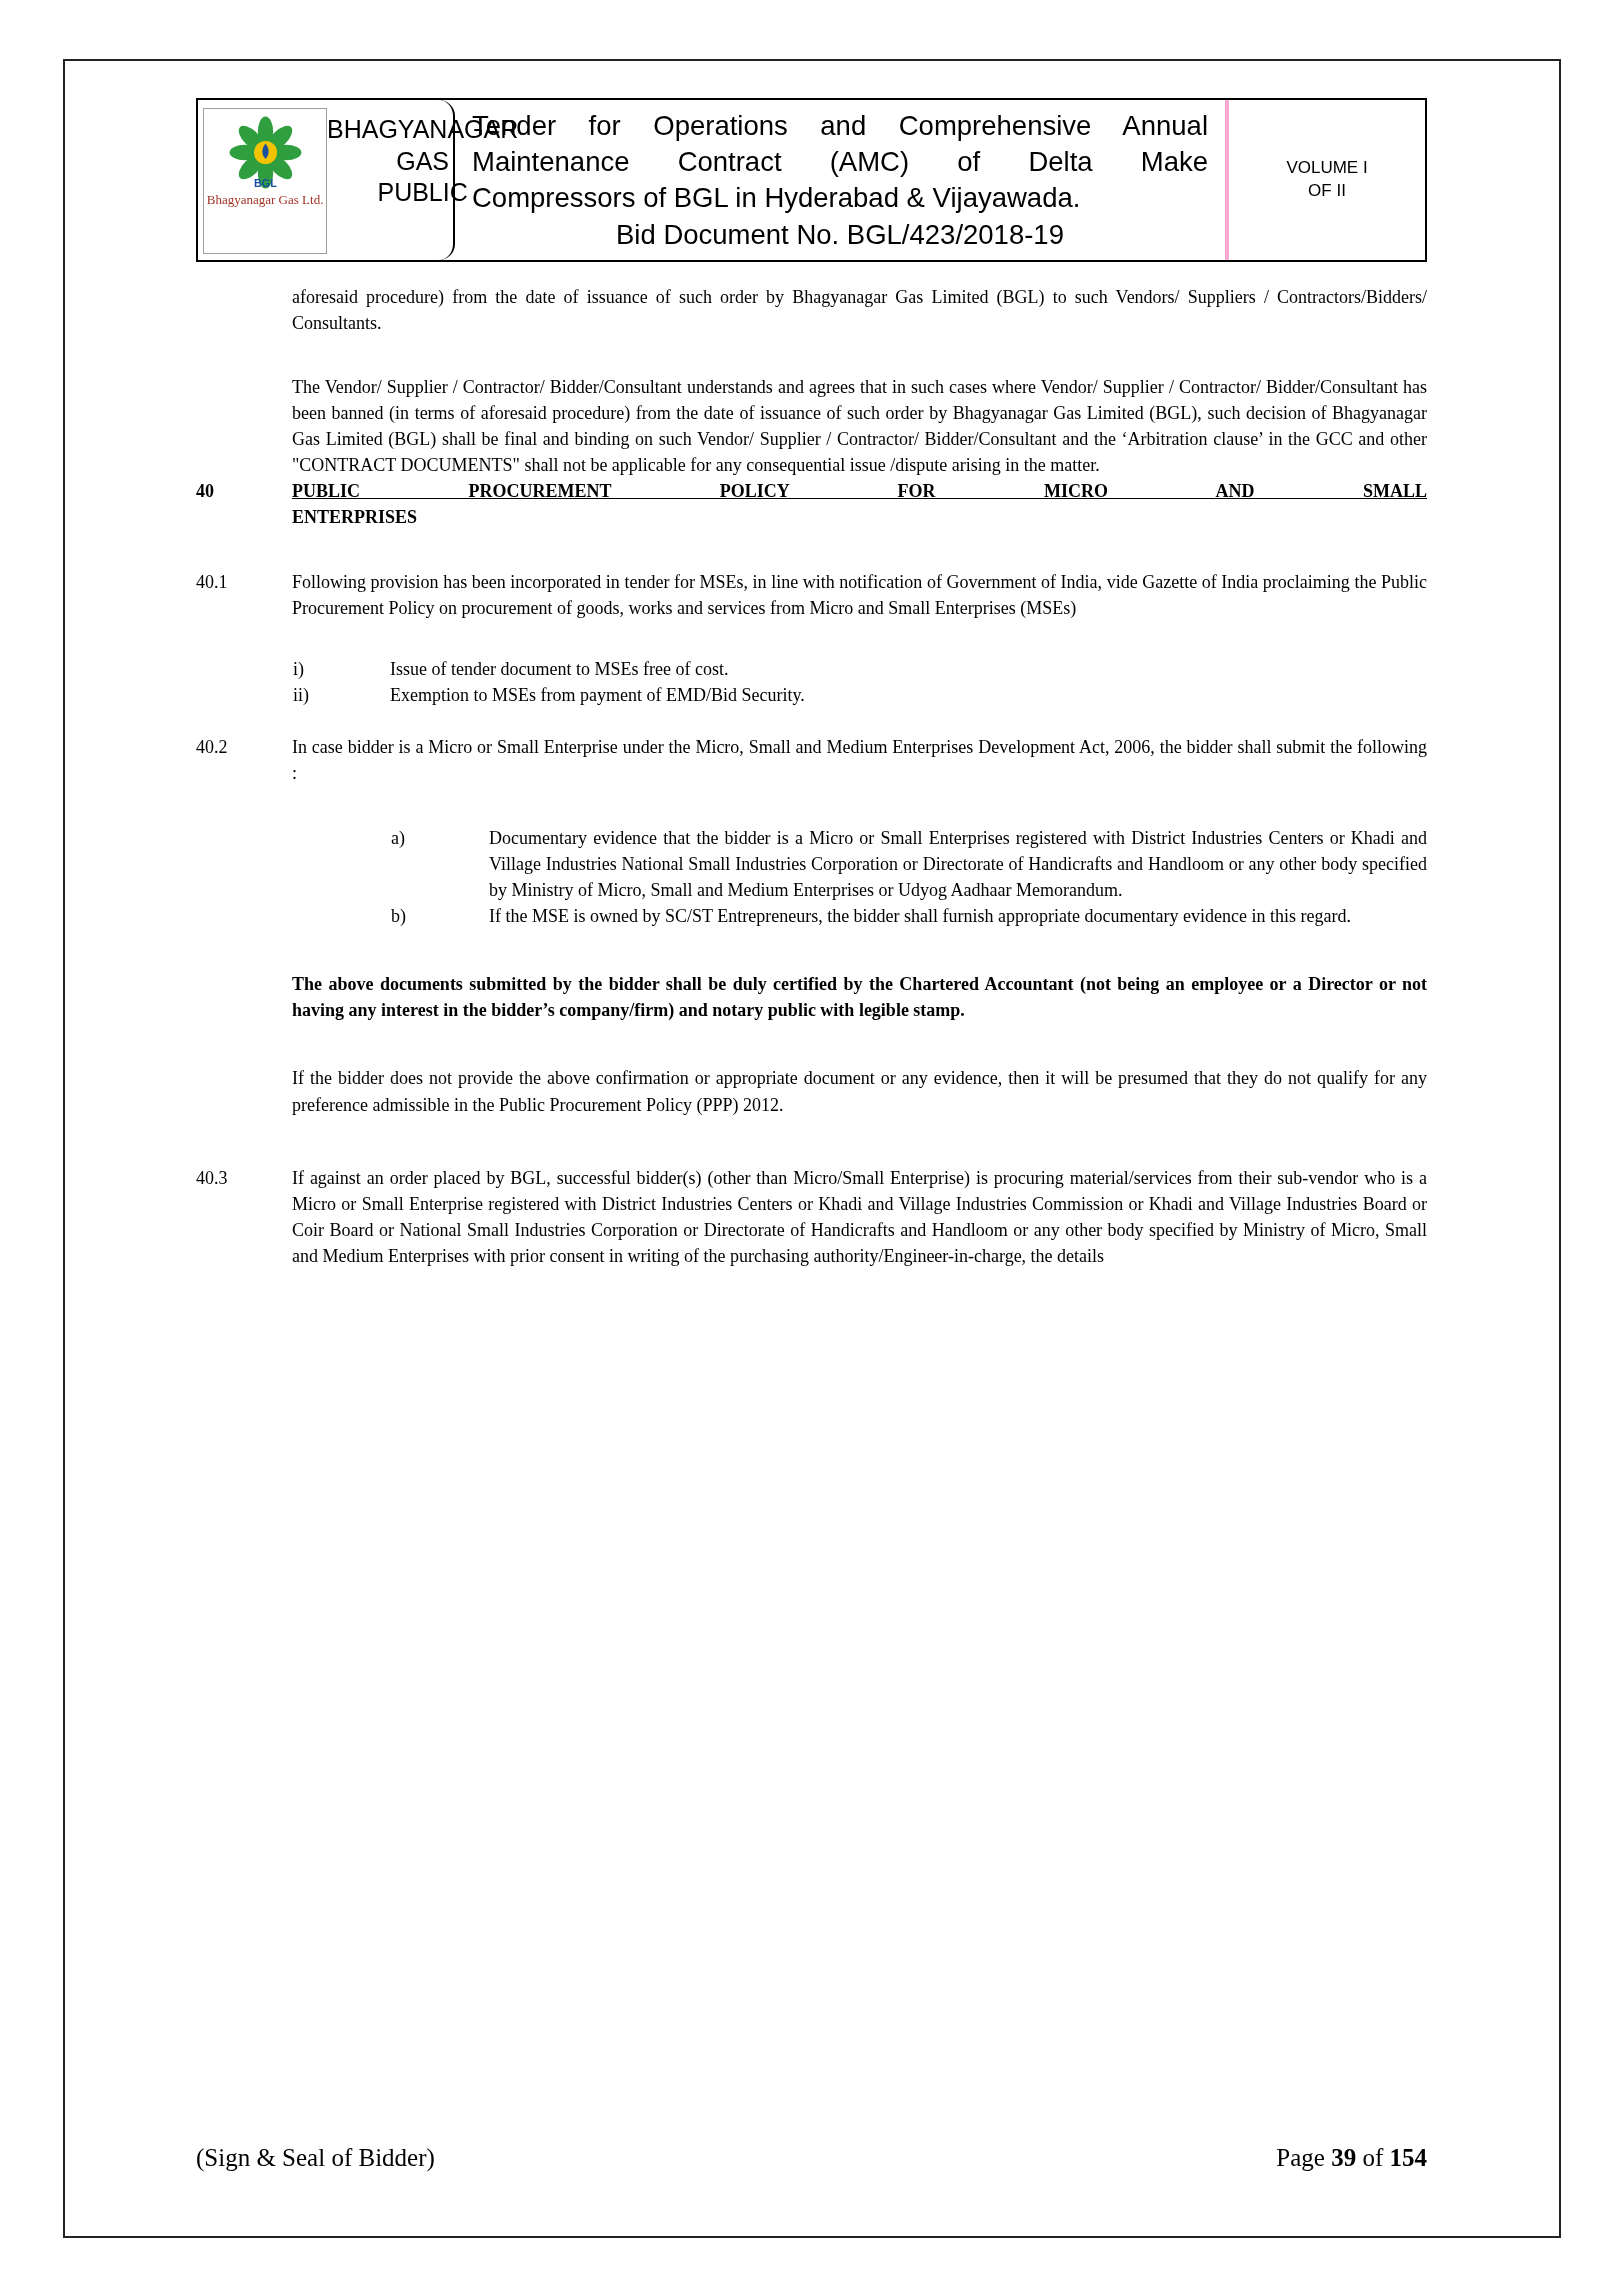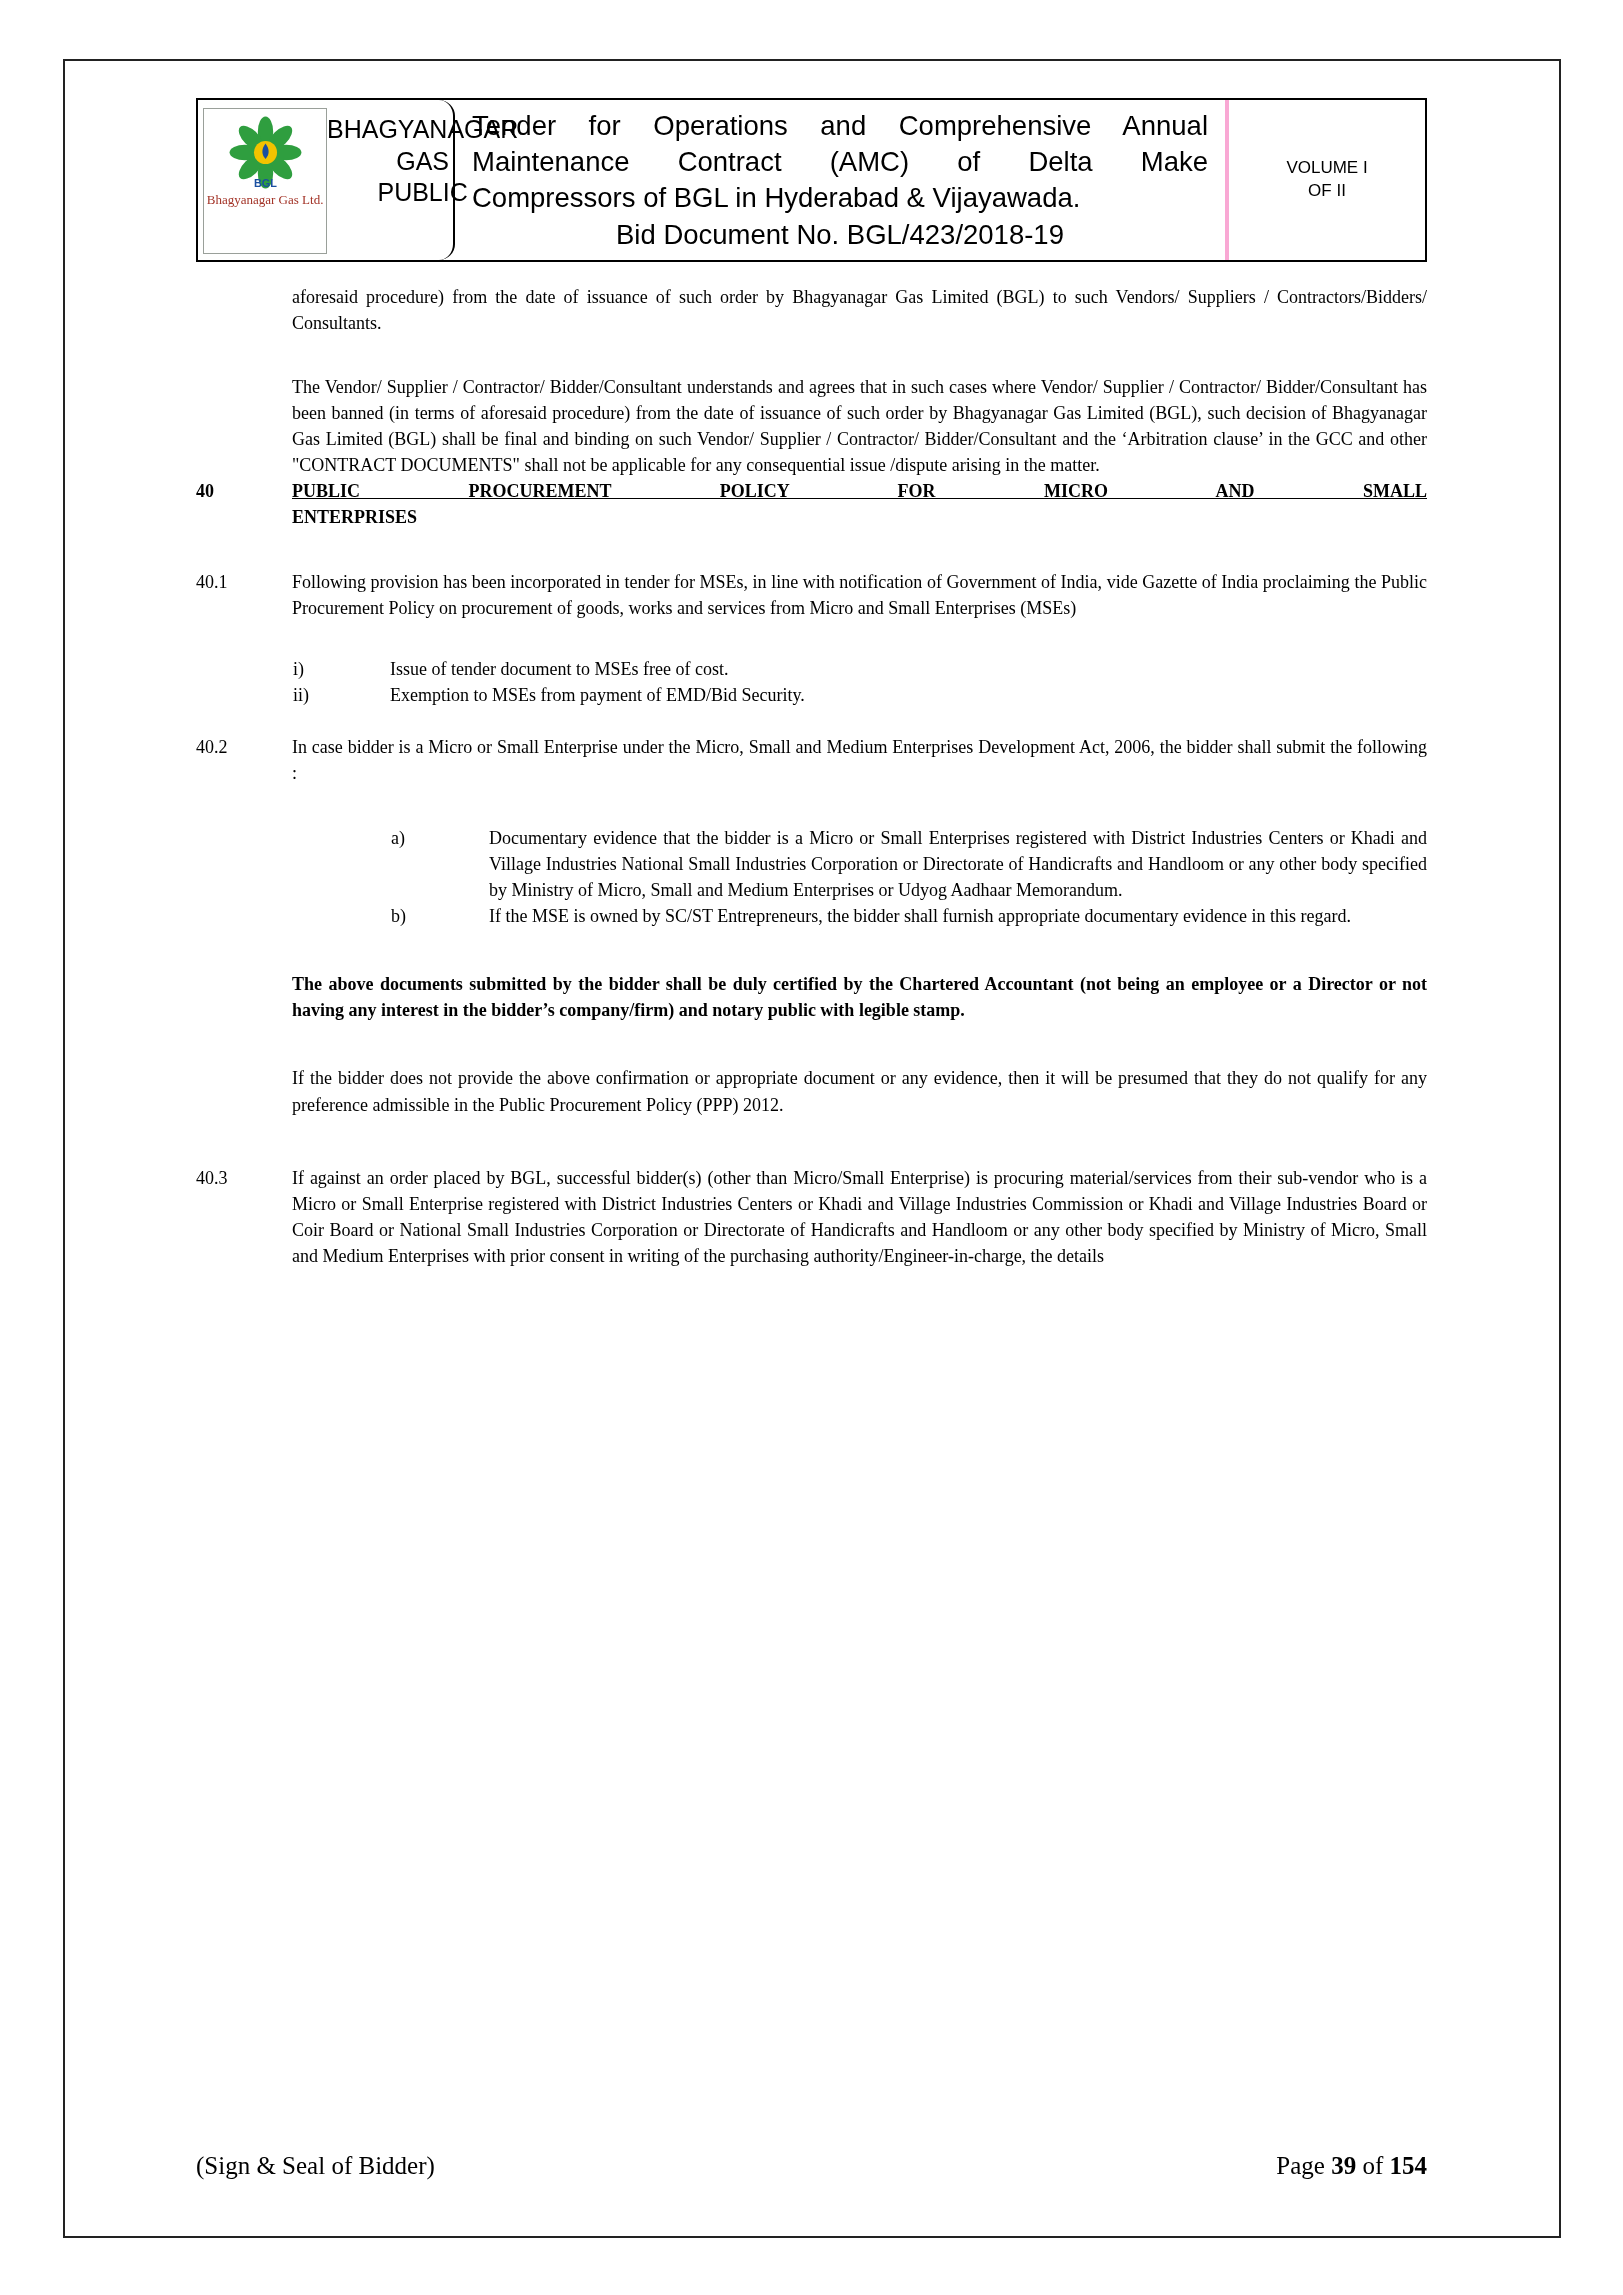--- a/index.html
+++ b/index.html
@@ -73,21 +73,21 @@
   .subtext { flex: 1; text-align: justify; }
   .bold { font-weight: bold; }
   .mt40 { margin-top: 26px; }
   .mt52 { margin-top: 34px; }
   .mt60 { margin-top: 39px; }
   .mt64 { margin-top: 42px; }
   .mt72 { margin-top: 47px; }
 
   
   .footer {
-    position: absolute; left: 131px; right: 132px; bottom: 56px;
+    position: absolute; left: 131px; right: 132px; bottom: 64px;
     display: flex; justify-content: space-between; align-items: baseline;
     font-size: 25px;
   }
 </style>
 </head>
 <body>
 
 <div class="page">
   <div class="frame">
     <div class="content">

